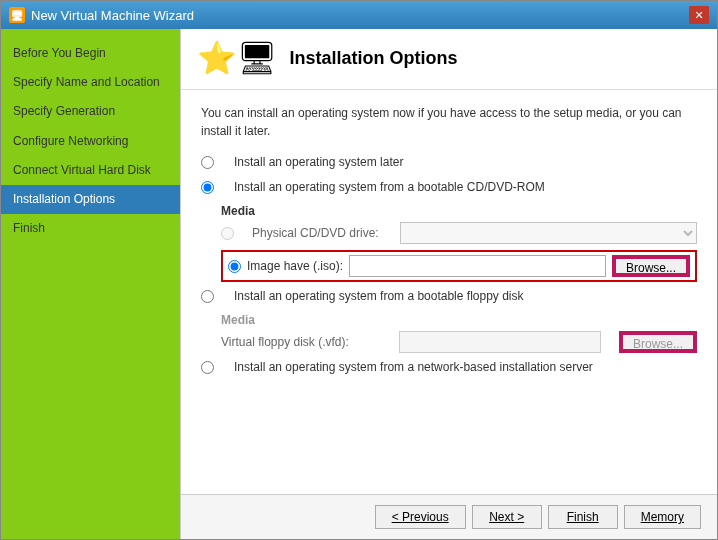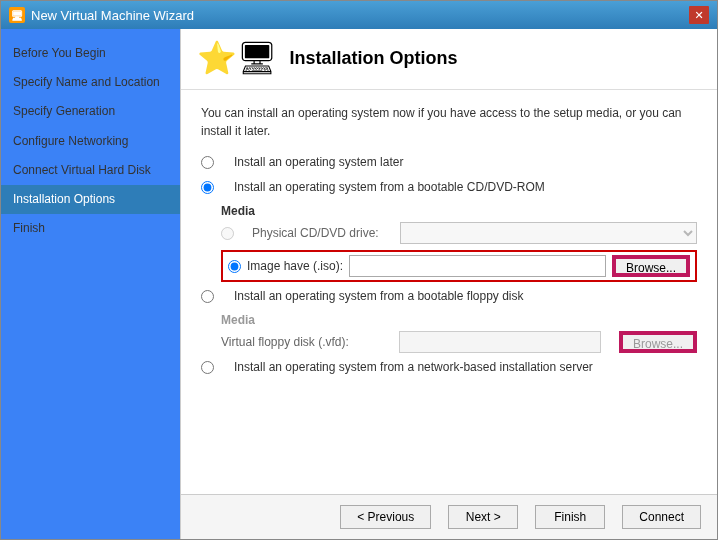--- a/index.html
+++ b/index.html
@@ -60,21 +60,21 @@
     }
 
     .content {
       display: flex;
       flex: 1;
       overflow: hidden;
     }
 
     .sidebar {
       width: 180px;
-      background: #3b82f6;
+      background: #84cc16;
       border-right: 1px solid #ccc;
       padding: 10px 0;
     }
 
     .sidebar-item {
       padding: 5px 12px;
       font-size: 12px;
       color: #333;
       cursor: pointer;
       line-height: 1.6;
@@ -208,22 +208,23 @@
       font-size: 12px;
       background: #fff;
       color: #333;
     }
 
     .footer {
       border-top: 1px solid #ccc;
       padding: 10px 16px;
       display: flex;
       justify-content: flex-end;
-      gap: 17px;
+      gap: 6px;
       background: #f5f5f5;
+      text-decoration: underline;
     }
 
     .footer button {
       padding: 4px 16px;
       font-size: 12px;
       border: 1px solid #aaa;
       background: #f0f0f0;
       cursor: pointer;
       min-width: 70px;
     }
@@ -333,17 +334,17 @@
         <div class="radio-option">
           <input type="radio" name="install-option" id="install-network" style="">
           <label for="install-network">Install an operating system from a network-based installation server</label>
         </div>
       </div>
 
       <div class="footer">
         <button>&lt; Previous</button>
         <button>Next &gt;</button>
         <button>Finish</button>
-        <button>Connect</button>
+        <button>Memory</button>
       </div>
     </div>
   </div>
 </div>
 
 </body></html>

